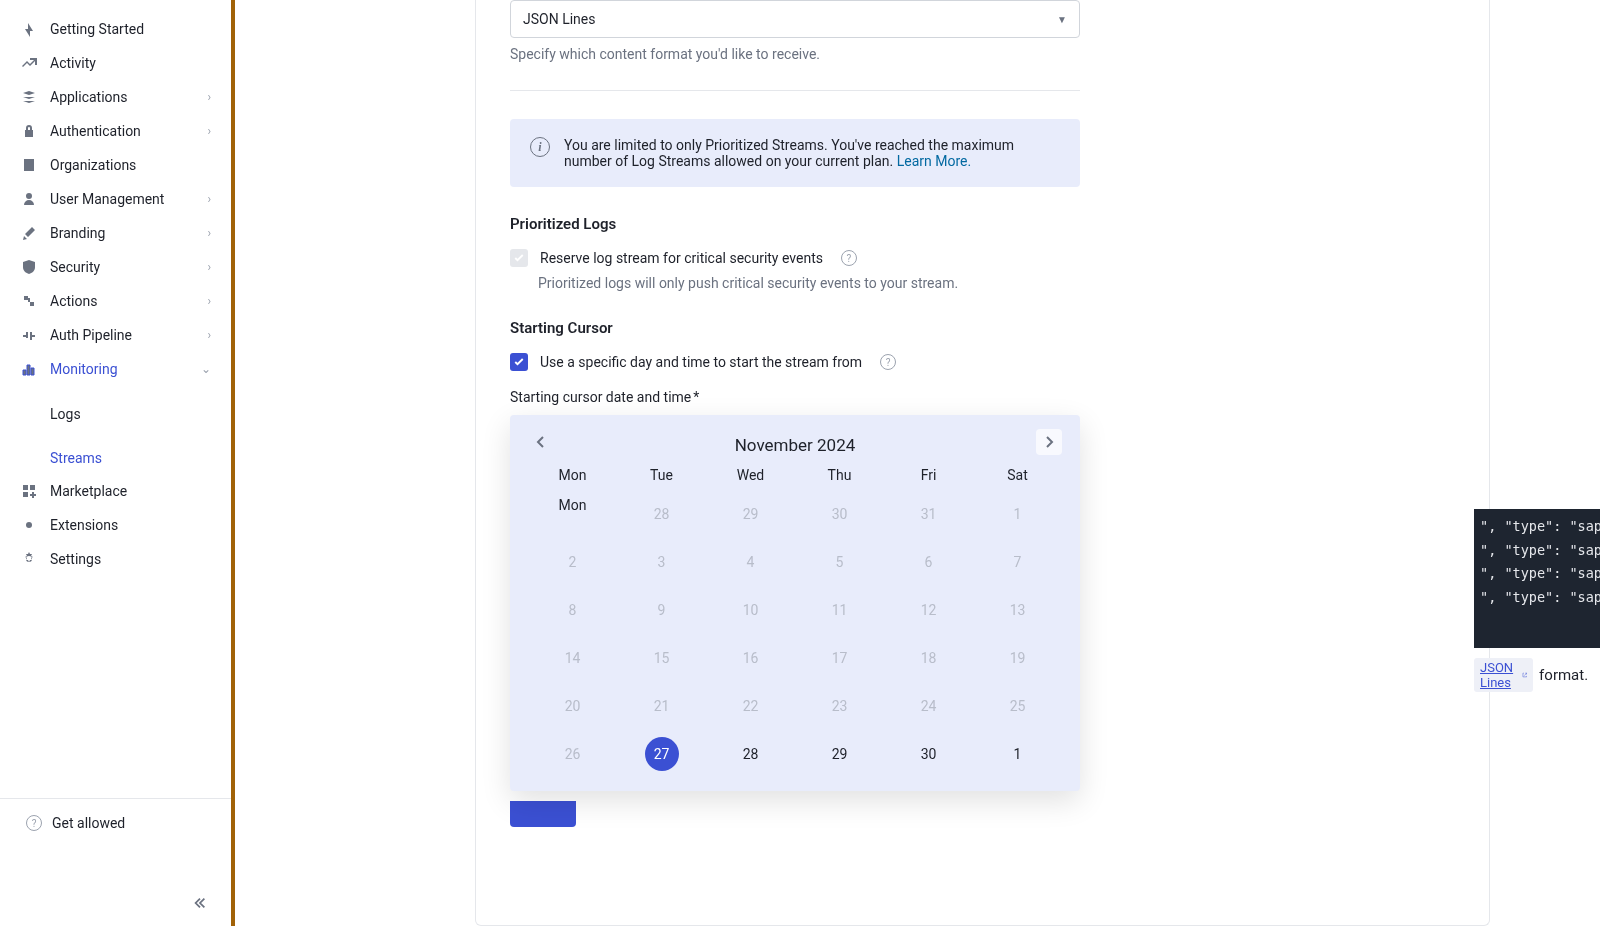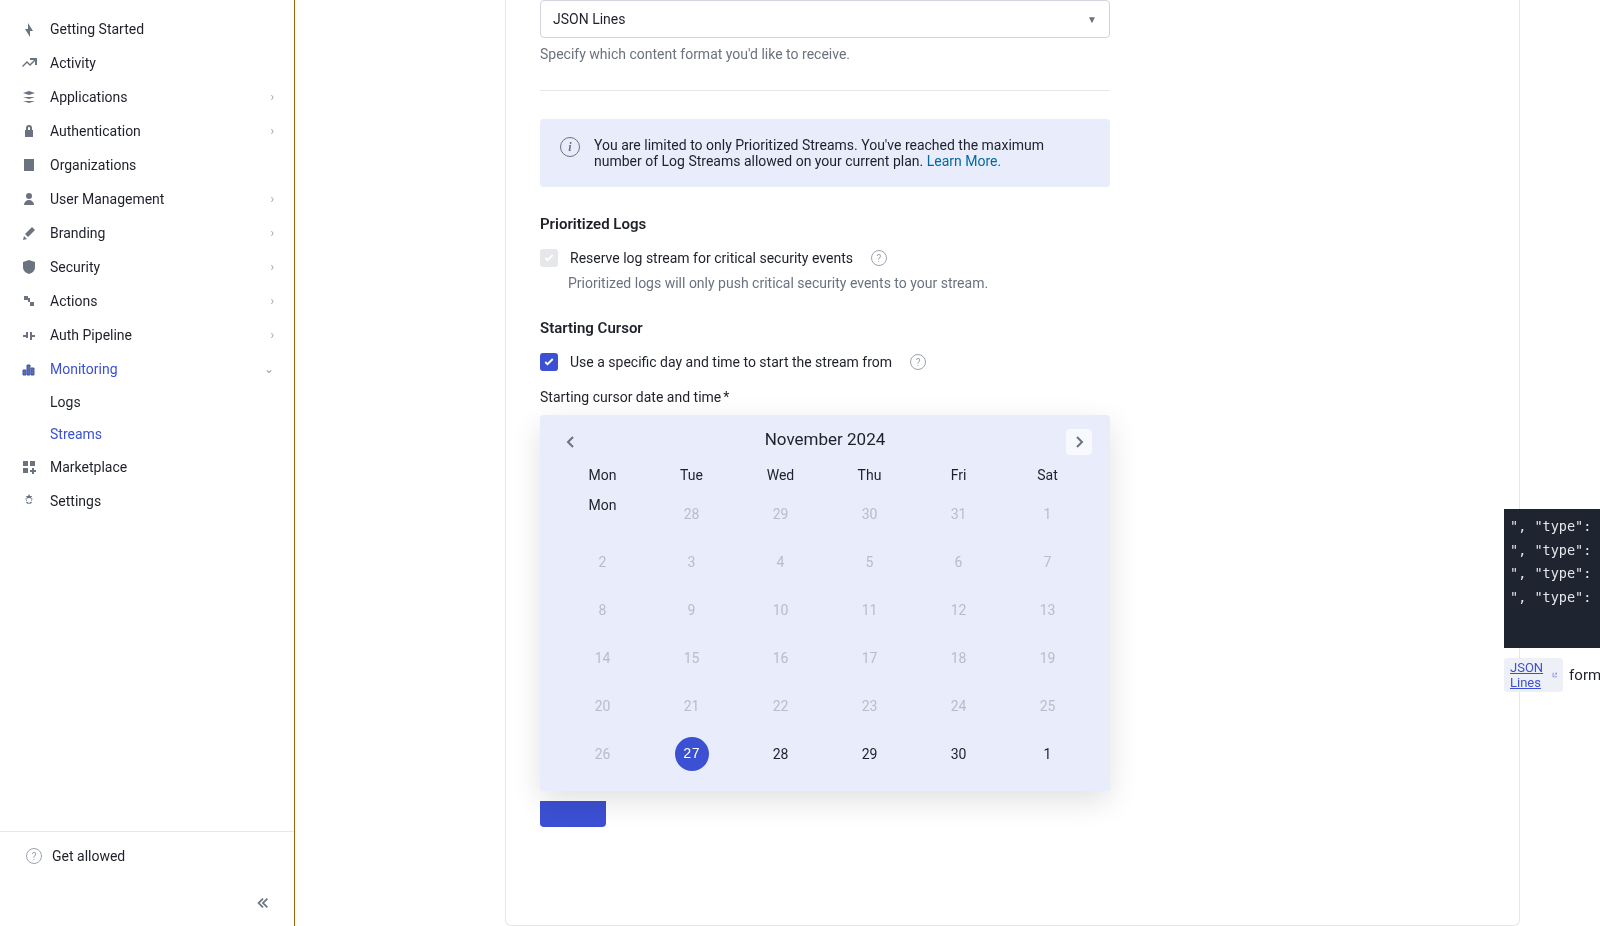--- a/index.html
+++ b/index.html
@@ -1,26 +1,26 @@
 <!DOCTYPE html>
 <html><head>
 <meta charset="utf-8">
 <style>
   * { box-sizing: border-box; margin: 0; padding: 0; font-family: -apple-system, BlinkMacSystemFont, "Segoe UI", Roboto, sans-serif; }
   body { background: #fff; color: #1e212a; font-size: 14px; }
   .app { display: flex; height: 926px; width: 1600px; }
-  .sidebar { width: 295px; border-right: 1px solid #a16207; display: flex; flex-direction: column; }
+  .sidebar { width: 235px; border-right: 4px solid #a16207; display: flex; flex-direction: column; gap: 33px; }
   .nav { flex: 1; padding: 12px 0 0 0; overflow: auto; }
   .nav-item { display: flex; align-items: center; padding: 8px 20px; color: #1e212a; cursor: pointer; position: relative; }
   .nav-item .icon { width: 18px; height: 18px; margin-right: 12px; display: flex; align-items: center; justify-content: center; flex-shrink: 0; }
   .nav-item .label { flex: 1; }
   .nav-item .chevron { color: #9ca3af; font-size: 12px; }
   .nav-item.active { color: #3b50d3; }
   .nav-item.active .icon svg { fill: #3b50d3; stroke: #3b50d3; }
-  .sub-item { padding: 8px 20px 8px 50px; color: #1e212a; cursor: pointer; }
+  .sub-item { padding: 8px 20px 8px 50px; color: #1e212a; cursor: pointer; margin-top: 12px; }
   .sub-item.active { color: #3b50d3; }
   .get-support { padding: 16px 20px; border-top: 1px solid #e5e7eb; display: flex; align-items: center; gap: 10px; color: #1e212a; cursor: pointer; }
   .collapse-row { padding: 12px 20px; text-align: right; }
   .collapse-btn { width: 22px; height: 22px; display: inline-flex; align-items: center; justify-content: center; color: #6b7280; cursor: pointer;}
   .main { flex: 1; display:flex; justify-content:center; overflow:hidden;}
   .content-card { width: 1015px; margin-left: 130px; border:1px solid #e5e7eb; border-top:none; border-radius:0 0 6px 6px; padding: 0 20px 20px 20px; position:relative;}
   .inner { margin-left: 14px; width: 570px; }
   .select-box { width:100%; border:1px solid #d1d5db; border-radius:4px; padding:10px 12px; display:flex; justify-content:space-between; align-items:center; color:#1e212a; background:#fff; }
   .select-caret { color:#6b7280; font-size:10px;}
   .help-text { color:#6b7280; margin-top:8px; font-size:14px;}
@@ -36,29 +36,29 @@
   .chk svg { width:12px;height:12px;}
   .hint-icon { width:16px;height:16px;border:1.3px solid #9ca3af;border-radius:50%;display:inline-flex;align-items:center;justify-content:center;color:#9ca3af;font-size:10px; margin-left:6px;}
   .sub-help { color:#6b7280; margin-top:8px; margin-left:28px;}
   .field-label { margin-top:18px; display:block;}
   .req { margin-left:2px;}
   .date-input { margin-top:10px; border:1.5px solid #3b50d3; border-radius:4px; display:flex; align-items:center; padding:9px 12px; gap:14px;}
   .date-input .cal-icon { color:#6b7280;}
   .date-input .val { flex:1;}
   .date-input .tz { color:#6b7280; letter-spacing:0.5px;}
   .calendar { margin-top:10px; background:#e8ecfb; border-radius:4px; padding:14px 18px 20px 18px; box-shadow:0 10px 30px rgba(0,0,0,0.12); position:relative; z-index:10;}
-  .cal-header { display:flex; align-items:flex-start; justify-content:space-between; margin-bottom:12px;gap:24px;}
+  .cal-header { display:flex; align-items:flex-end; justify-content:space-between; margin-bottom:12px;gap:24px;}
   .cal-nav { width:26px;height:26px;border-radius:4px;display:flex;align-items:center;justify-content:center;cursor:pointer;color:#6b7280;}
   .cal-nav.next{background:rgba(255,255,255,0.7);}
   .cal-title { font-size:17px;}
   .cal-grid { display:grid; grid-template-columns: repeat(6, 1fr); text-align:center; row-gap:14px;}
   .dow { color:#1e212a; font-size:14px;}
   .day { color:#1e212a; width:34px;height:34px;margin:0 auto;display:flex;align-items:center;justify-content:center;border-radius:50%;cursor:pointer;}
   .day.muted { color:#b8bdca;}
-  .day.selected { background:#3b50d3; color:#fff;font-family:Liberation Mono, monospace;}
+  .day.selected { background:#3b50d3; color:#fff;}
   .save-btn { background:#3b50d3; height:26px; width:66px; border-radius:0 0 4px 4px; margin-top:10px;}
   .code-block { position:absolute; left:998px; top:509px; width:380px; height:139px; background:#1e2530; color:#e5e7eb; font-family: ui-monospace, Menlo, monospace; font-size:13.5px; padding:6px 0 6px 6px; overflow:hidden; white-space:pre; line-height:1.75;}
   .code-footer { position:absolute; left:998px; top:658px; display:flex; align-items:center; gap:6px; font-size:15px;}
   .code-link { color:#3b50d3; background:#eef0f7; padding:2px 6px; border-radius:3px; text-decoration:underline; font-family: ui-monospace, Menlo, monospace; font-size:13px; display:inline-flex; align-items:center; gap:4px;}
 </style>
 </head>
 <body>
 
 <div class="app">
   <aside class="sidebar">
@@ -161,20 +161,28 @@
         </div>
         <div class="sub-item">Logs</div>
         <div class="sub-item active">Streams</div>
         <div class="nav-item">
           <span class="icon">
             <svg width="16" height="16" viewBox="0 0 16 16">
               <path d="M2 2h5v5H2V2zm7 0h5v5H9V2zM2 9h5v5H2V9zm9 0h2v2h2v2h-2v2h-2v-2H9v-2h2V9z" fill="#6b7280"></path>
             </svg>
           </span>
           <span class="label">Marketplace</span>
+        </div>
+        <div class="nav-item">
+          <span class="icon">
+            <svg width="16" height="16" viewBox="0 0 16 16">
+              <path d="M8 5a3 3 0 100 6 3 3 0 000-6z" fill="#6b7280"></path>
+            </svg>
+          </span>
+          <span class="label">Extensions</span>
         </div>
         <div class="nav-item">
           <span class="icon">
             <svg width="16" height="16" viewBox="0 0 16 16">
               <path d="M8 5a3 3 0 100 6 3 3 0 000-6zM8 1l1 2h2l-1 2 2 1-2 1 1 2h-2l-1 2-1-2H5l1-2-2-1 2-1-1-2h2l1-2z" fill="#6b7280"></path>
             </svg>
           </span>
           <span class="label">Settings</span>
         </div>
       </nav>

